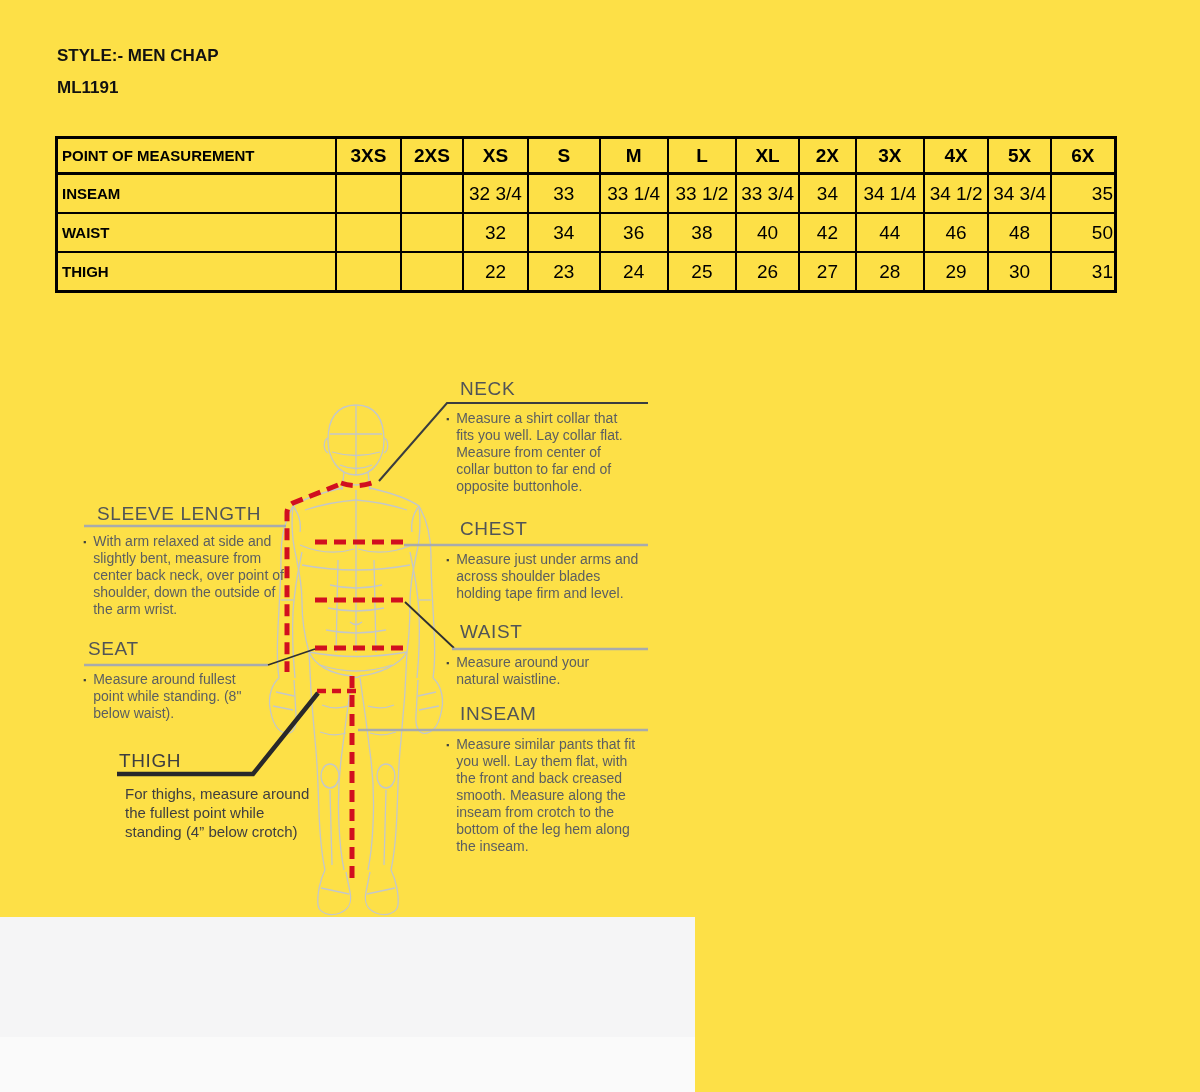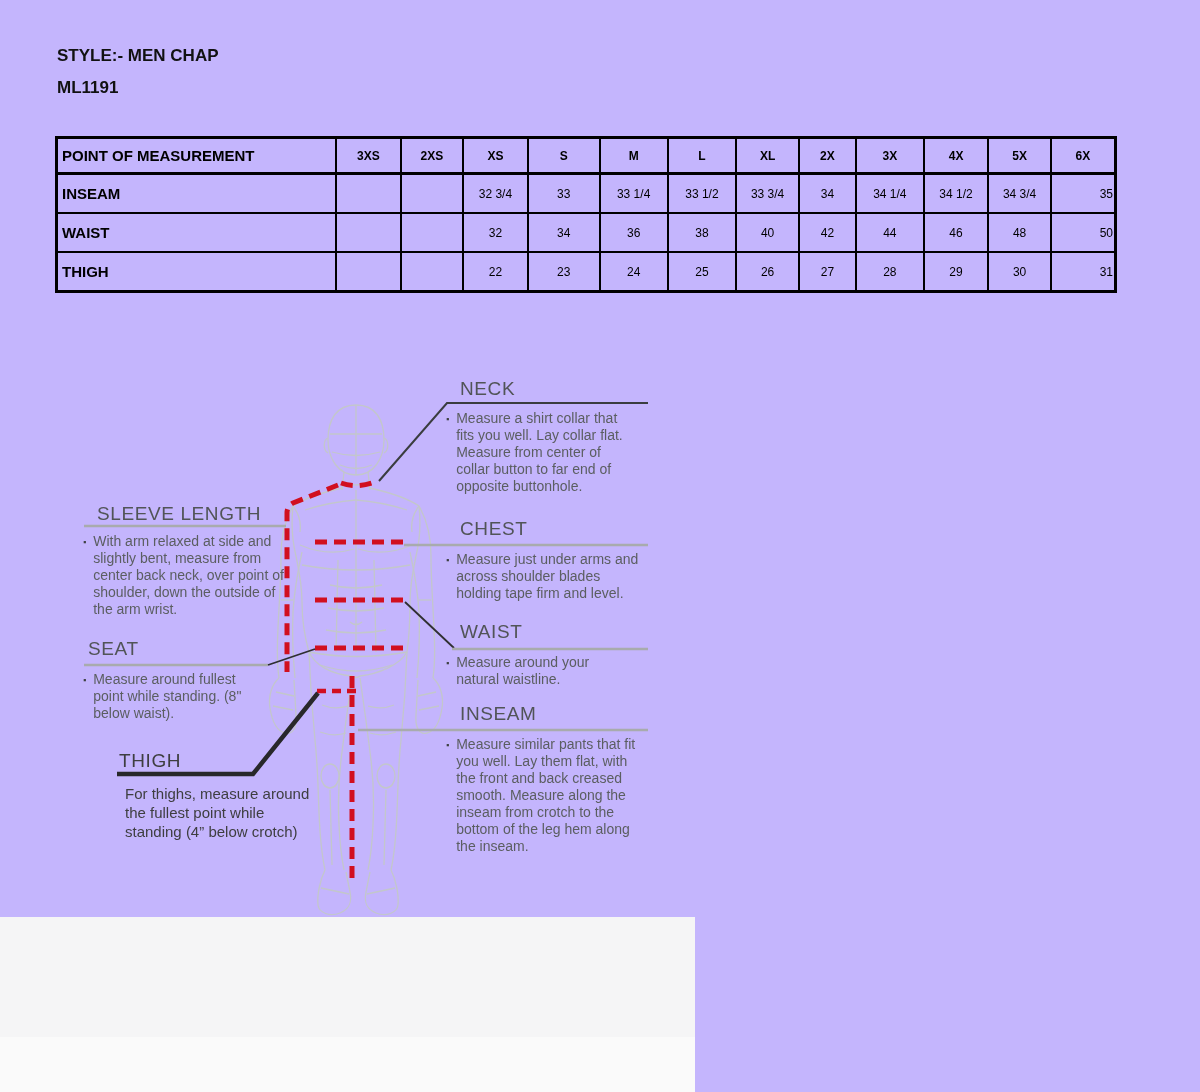--- a/index.html
+++ b/index.html
@@ -1,24 +1,24 @@
 <!DOCTYPE html>
 <html><head>
 <meta charset="utf-8">
 <style>
   html,body{margin:0;padding:0;background:#fff;}
   body{font-family:"Liberation Sans", sans-serif; color:#000;}
-  #page{position:relative;width:1200px;height:1092px;background:#c4b5fd;overflow:hidden;}
+  #page{position:relative;width:1200px;height:1092px;background:#fde047;overflow:hidden;}
 
   
   .doc-head{position:absolute;left:57px;top:40px;font-weight:bold;font-size:17px;color:#111;line-height:32px;}
 
   
   table.size-chart{position:absolute;left:55px;top:136px;width:1062px;border-collapse:collapse;table-layout:fixed;border:3px solid #000;}
-  table.size-chart th, table.size-chart td{border:2px solid #000;font-size:12px;text-align:center;vertical-align:middle;overflow:hidden;white-space:nowrap;}
+  table.size-chart th, table.size-chart td{border:2px solid #000;font-size:19px;text-align:center;vertical-align:middle;overflow:hidden;white-space:nowrap;}
   table.size-chart thead th{font-weight:bold;height:31px;border-bottom:3px solid #000;}
   table.size-chart tbody td{height:35px;font-weight:normal;}
   table.size-chart .pom{text-align:left;padding-left:4px;}
   table.size-chart td.row-label{font-weight:bold;font-size:15px;}
   table.size-chart thead th.pom{font-size:15px;}
   table.size-chart tbody td:last-child{text-align:right;}
 
   
   .note{position:absolute;left:57px;top:330px;width:1100px;font-weight:bold;font-size:15.5px;color:#111;}
 

